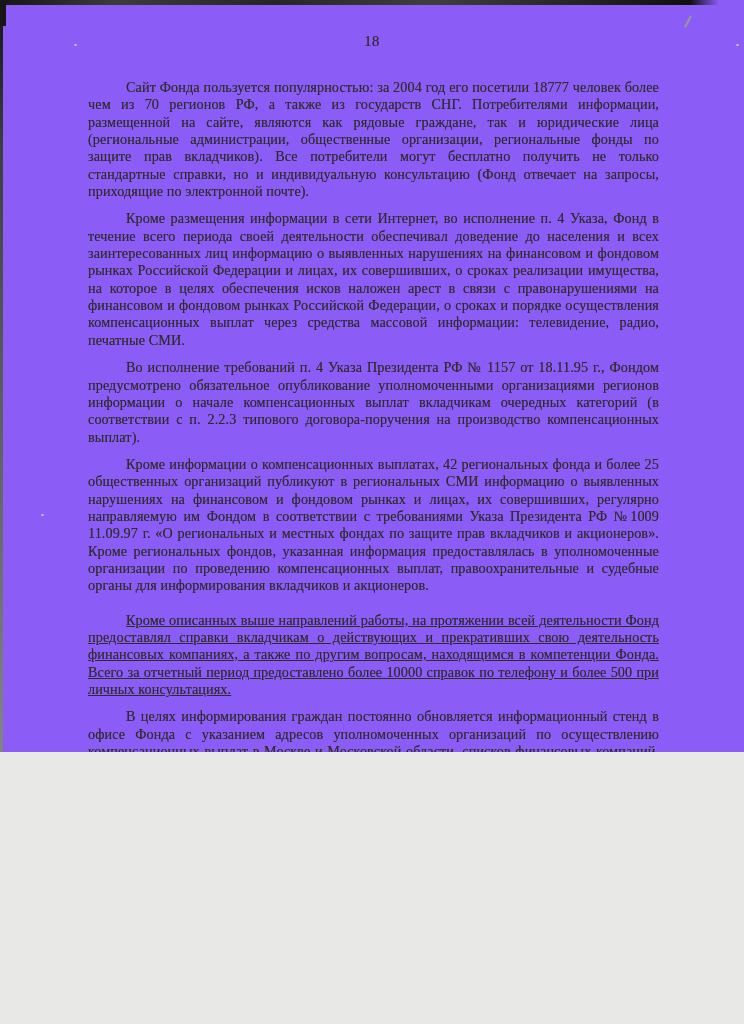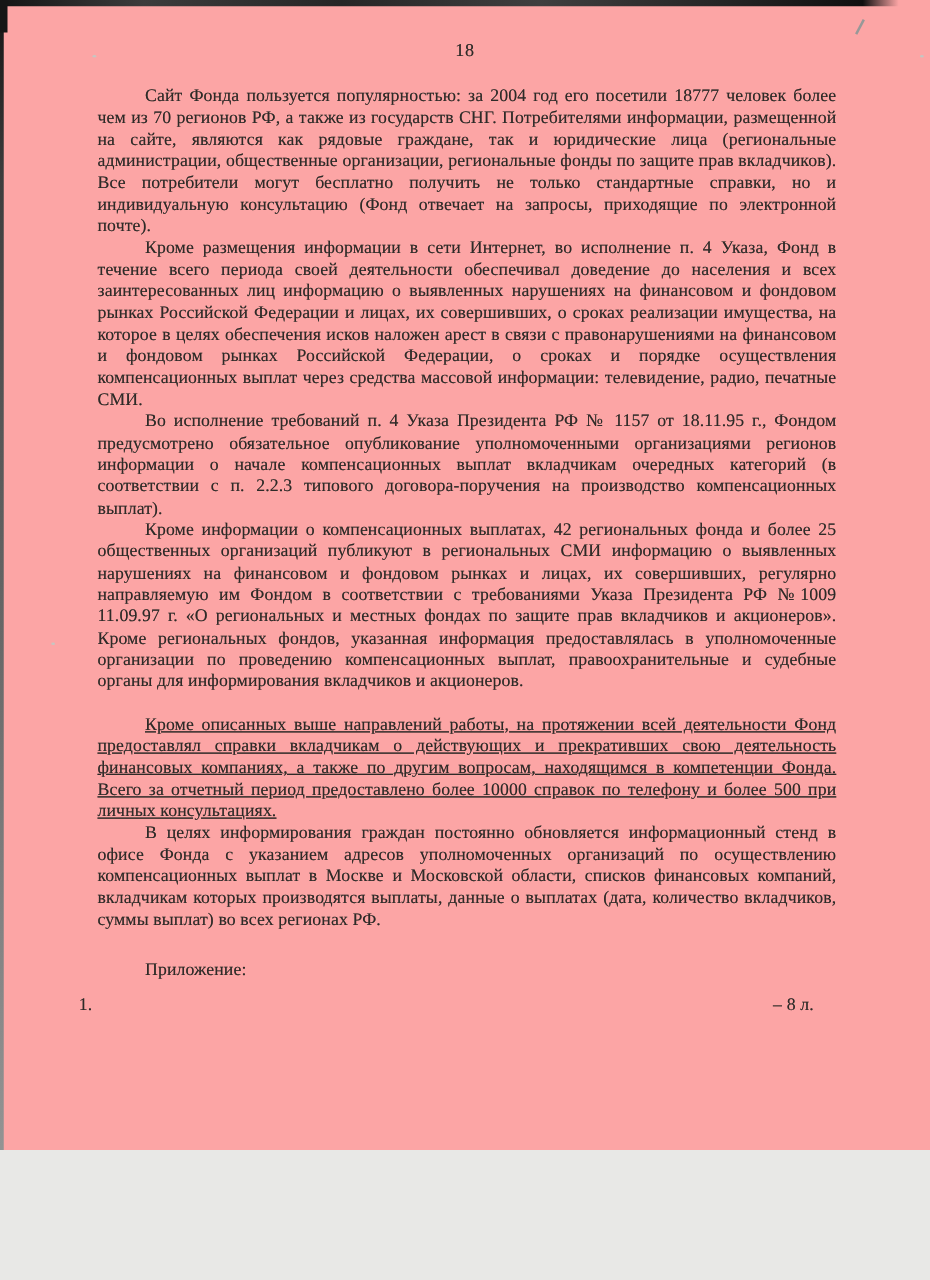--- a/index.html
+++ b/index.html
@@ -4,23 +4,23 @@
 <style>
   html, body {
     margin: 0;
     padding: 0;
     background: #e8e8e6;
     font-family: "Liberation Serif", "DejaVu Serif", serif;
   }
   .page {
     position: relative;
     width: 744px;
-    height: 920px;
+    height: 752px;
     margin: 0 auto;
-    background: #fca5a5;
+    background: #8b5cf6;
     overflow: hidden;
     color: #2e2b28;
   }
   
   .scan-edge-top {
     position: absolute;
     top: 0; left: 0;
     width: 719px; height: 5px;
     background: linear-gradient(90deg,
       #151515 0%, #3c3c3c 16%, #262626 38%,
@@ -66,21 +66,21 @@
   .body {
     position: absolute;
     left: 78px; top: 69px;
     width: 591px;
     font-size: 14.2px;
     line-height: 17.35px;
     letter-spacing: 0.1px;
     text-shadow: 0 0 0.5px rgba(46,43,40,0.55);
   }
   .para {
-    margin: 0;
+    margin: 10px;
     text-align: justify;
     text-indent: 38px;
   }
   .gap-before { margin-top: 17px; text-decoration: underline; }
   .attachment-heading {
     margin: 23px 0 0 0;
     text-indent: 38px;
     text-align: left;
   }
   .attachment-item {

